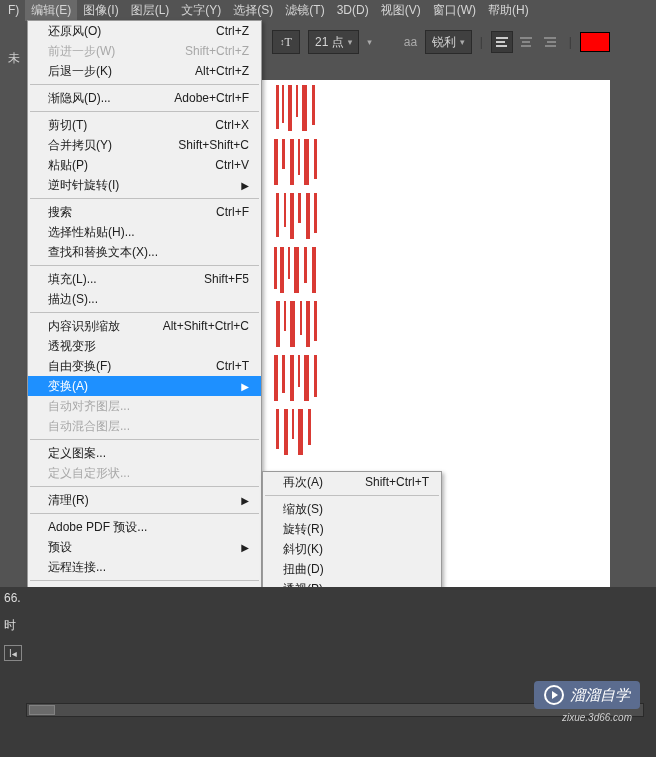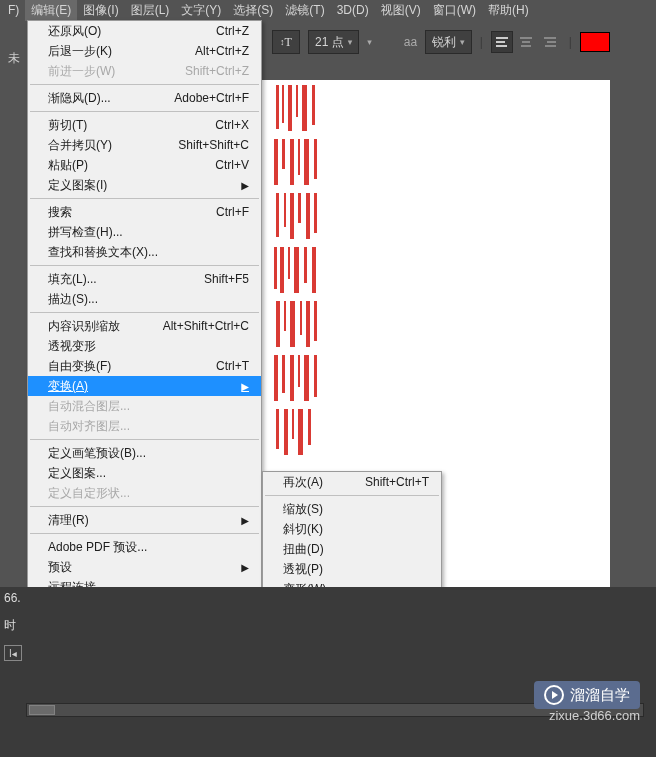--- a/index.html
+++ b/index.html
@@ -120,21 +120,20 @@
     display: flex;
     justify-content: space-between;
     align-items: center;
     padding: 3px 12px 3px 20px;
     height: 20px;
   }
   .dropdown .row.disabled { color: #a8a8a8; }
   .dropdown .row.hl {
     background: #1e90ff;
     color: #fff;
-    text-decoration: underline;
   }
   .dropdown .row .arrow {
     font-size: 10px;
     margin-left: 4px;
   }
   .dropdown hr {
     border: none;
     border-top: 1px solid #c0c0c0;
     margin: 3px 2px;
   }
@@ -215,39 +214,40 @@
     right: 16px;
     bottom: 48px;
     display: flex;
     align-items: center;
     gap: 6px;
     background: #5b6c8f;
     border-radius: 4px;
     padding: 4px 10px;
     color: #fff;
     font-size: 15px;
+    font-style: italic;
   }
   .watermark .play {
     width: 20px; height: 20px;
     border: 2px solid #fff;
     border-radius: 50%;
     display: flex; align-items: center; justify-content: center;
   }
   .watermark .play .tri {
     width: 0; height: 0;
     border-left: 6px solid #fff;
     border-top: 4px solid transparent;
     border-bottom: 4px solid transparent;
     margin-left: 2px;
   }
   .watermark .url {
     position: absolute;
-    right: 0;
+    right: 8px;
     bottom: -14px;
-    font-size: 13px;
+    font-size: 10px;
     color: #d0d0d0;
   }
 </style>
 </head>
 <body>
 
 <div class="menubar">
   <span class="item">F)</span>
   <span class="item open">编辑(E)</span>
   <span class="item">图像(I)</span>
@@ -363,57 +363,57 @@
       <span style="left:26px;width:5px;height:46px"></span>
       <span style="left:36px;width:3px;height:36px"></span>
   </div>
 </div>
 
 <div class="dropdown" id="editmenu">
     <div class="row">
       <span class="label">还原风(O)</span>
       <span class="short">Ctrl+Z</span>
     </div>
-    <div class="row">
-      <span class="label">后退一步(K)</span>
-      <span class="short">Alt+Ctrl+Z</span>
-    </div>
     <div class="row disabled">
       <span class="label">前进一步(W)</span>
       <span class="short">Shift+Ctrl+Z</span>
     </div>
+    <div class="row">
+      <span class="label">后退一步(K)</span>
+      <span class="short">Alt+Ctrl+Z</span>
+    </div>
     <hr>
     <div class="row">
       <span class="label">渐隐风(D)...</span>
       <span class="short">Adobe+Ctrl+F</span>
     </div>
     <hr>
     <div class="row">
       <span class="label">剪切(T)</span>
       <span class="short">Ctrl+X</span>
     </div>
     <div class="row">
       <span class="label">合并拷贝(Y)</span>
       <span class="short">Shift+Shift+C</span>
     </div>
     <div class="row">
       <span class="label">粘贴(P)</span>
       <span class="short">Ctrl+V</span>
     </div>
     <div class="row">
-      <span class="label">定义图案(I)</span>
+      <span class="label">逆时针旋转(I)</span>
       <span class="short arrow">▶</span>
     </div>
     <hr>
     <div class="row">
       <span class="label">搜索</span>
       <span class="short">Ctrl+F</span>
     </div>
     <div class="row">
-      <span class="label">拼写检查(H)...</span>
+      <span class="label">选择性粘贴(H)...</span>
       <span class="short"></span>
     </div>
     <div class="row">
       <span class="label">查找和替换文本(X)...</span>
       <span class="short"></span>
     </div>
     <hr>
     <div class="row">
       <span class="label">填充(L)...</span>
       <span class="short">Shift+F5</span>
@@ -433,32 +433,28 @@
     </div>
     <div class="row">
       <span class="label">自由变换(F)</span>
       <span class="short">Ctrl+T</span>
     </div>
     <div class="row hl">
       <span class="label">变换(A)</span>
       <span class="short arrow">▶</span>
     </div>
     <div class="row disabled">
+      <span class="label">自动对齐图层...</span>
+      <span class="short"></span>
+    </div>
+    <div class="row disabled">
       <span class="label">自动混合图层...</span>
       <span class="short"></span>
     </div>
-    <div class="row disabled">
-      <span class="label">自动对齐图层...</span>
-      <span class="short"></span>
-    </div>
-    <hr>
-    <div class="row">
-      <span class="label">定义画笔预设(B)...</span>
-      <span class="short"></span>
-    </div>
+    <hr>
     <div class="row">
       <span class="label">定义图案...</span>
       <span class="short"></span>
     </div>
     <div class="row disabled">
       <span class="label">定义自定形状...</span>
       <span class="short"></span>
     </div>
     <hr>
     <div class="row">
@@ -490,20 +486,23 @@
   </div>
 
 <div class="submenu" id="transmenu">
     <div class="row">
       <span class="label">再次(A)</span>
       <span class="short">Shift+Ctrl+T</span>
     </div>
     <hr>
     <div class="row">
       <span class="label">缩放(S)</span>
+    </div>
+    <div class="row">
+      <span class="label">旋转(R)</span>
     </div>
     <div class="row">
       <span class="label">斜切(K)</span>
     </div>
     <div class="row">
       <span class="label">扭曲(D)</span>
     </div>
     <div class="row">
       <span class="label">透视(P)</span>
     </div>

